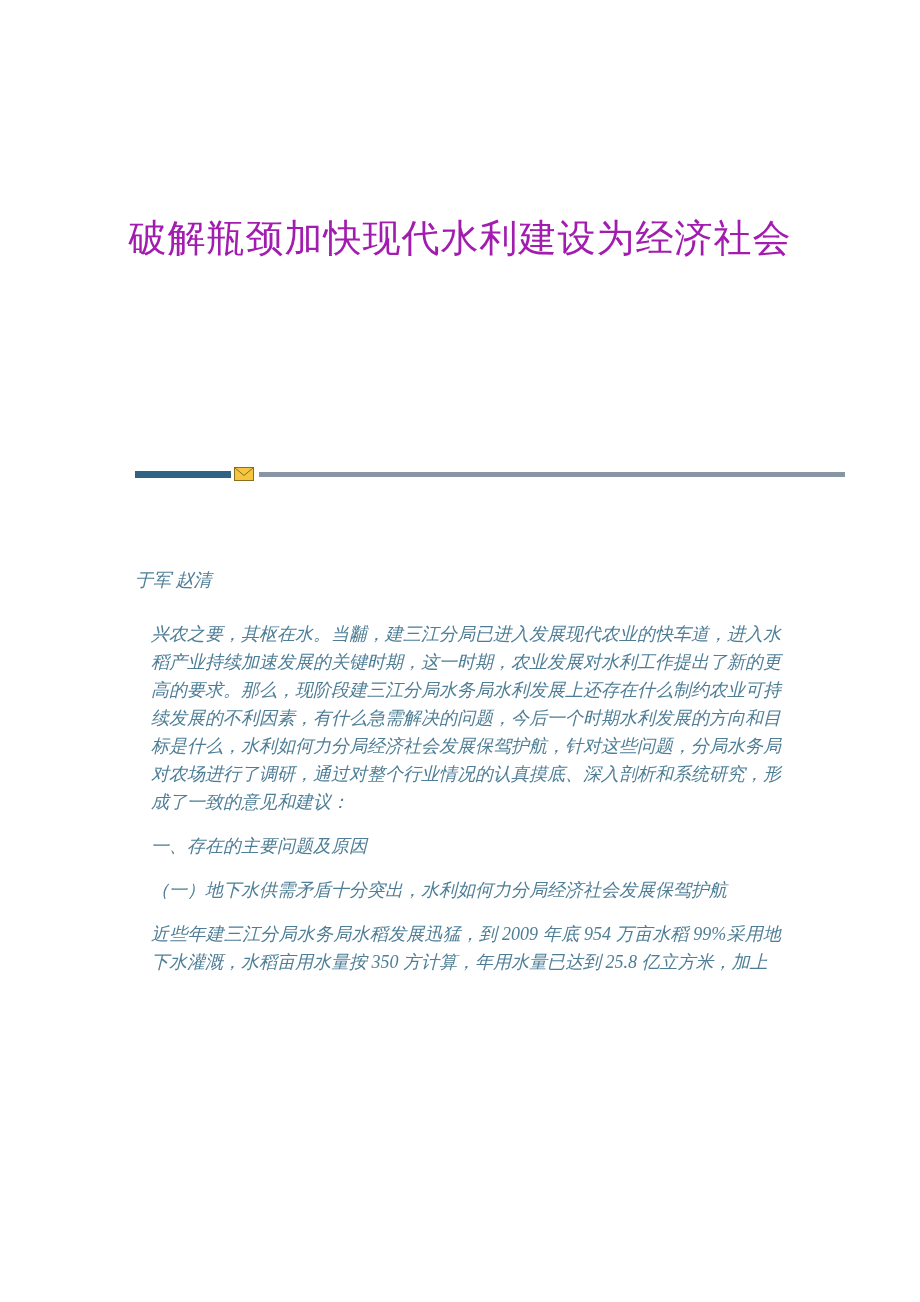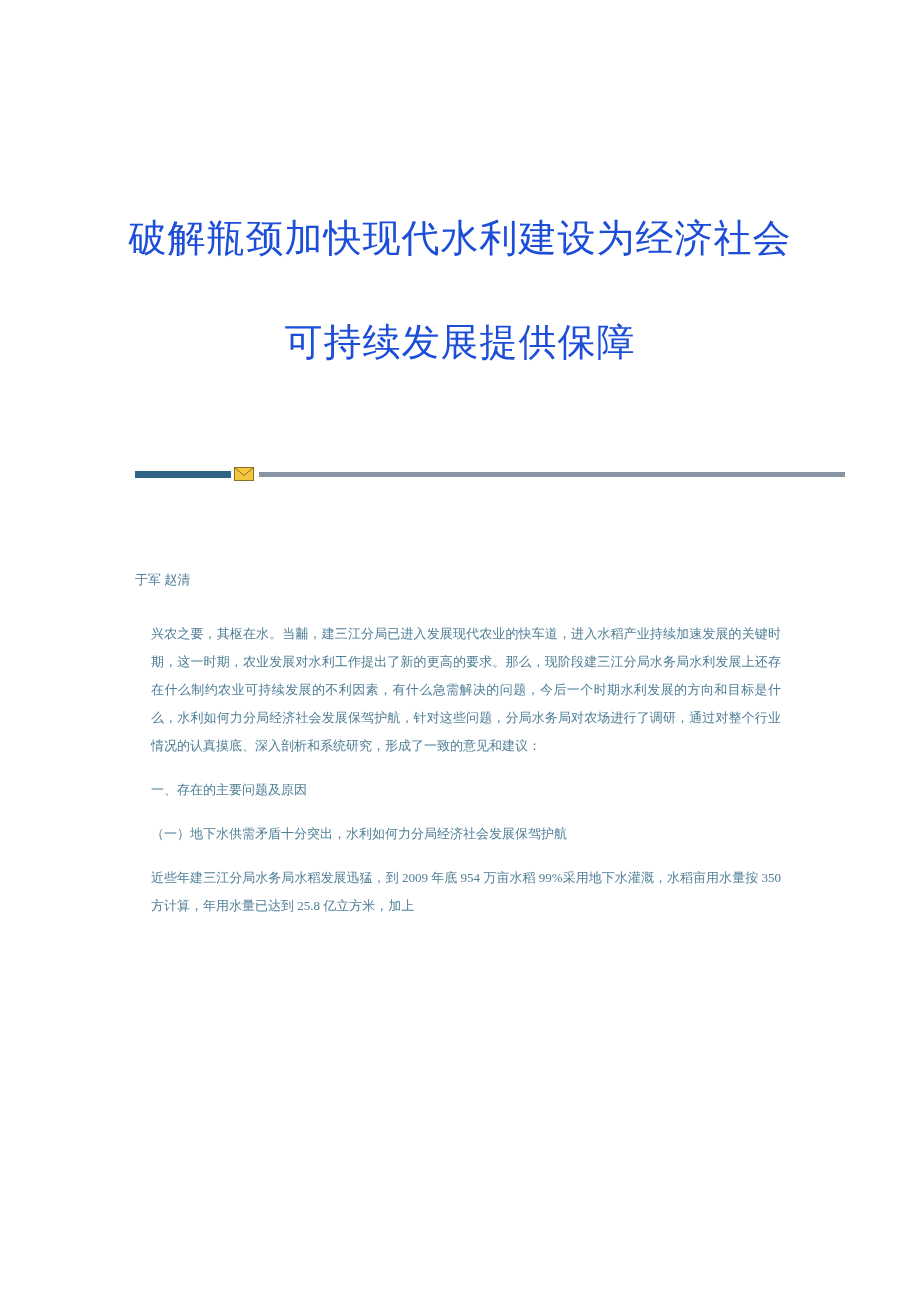--- a/index.html
+++ b/index.html
@@ -14,21 +14,21 @@
       height: 1302px;
       background: #ffffff;
       overflow: hidden;
     }
     .doc-title {
       position: absolute;
       top: 205px;
       left: 60px;
       right: 60px;
       text-align: center;
-      color: #1d4ed8;
+      color: #a21caf;
       font-size: 38px;
       font-weight: 400;
       letter-spacing: 1px;
     }
     .doc-title .title-line {
       line-height: 66px;
       margin-bottom: 38px;
       white-space: nowrap;
     }
     .divider {
@@ -54,41 +54,41 @@
       flex: 1;
       height: 5px;
       background: #8795a4;
     }
     .article {
       position: absolute;
       top: 556px;
       left: 135px;
       width: 662px;
       color: #4e7e96;
-      font-size: 13px;
+      font-size: 18px;
+      font-style: italic;
     }
     .article .authors {
       line-height: 48px;
       margin-bottom: 4px;
     }
     .article p {
       line-height: 28px;
       text-align: justify;
       text-justify: inter-ideograph;
       margin: 16px;
     }
   </style>
 </head>
 <body>
 
 <div class="page">
 
   <div class="doc-title">
     <div class="title-line">破解瓶颈加快现代水利建设为经济社会</div>
-    <div class="title-line">可持续发展提供保障</div>
   </div>
 
   <div class="divider">
     <div class="seg-dark"></div>
     <div class="icon-wrap">
       <svg width="20" height="14" viewBox="0 0 20 14" aria-hidden="true">
         <rect x="0.5" y="0.5" width="19" height="13" fill="#f5c63f" stroke="#8a6d1f" stroke-width="1"></rect>
         <path d="M0.5 0.5 L10 8.5 L19.5 0.5" fill="none" stroke="#8a6d1f" stroke-width="1"></path>
       </svg>
     </div>

